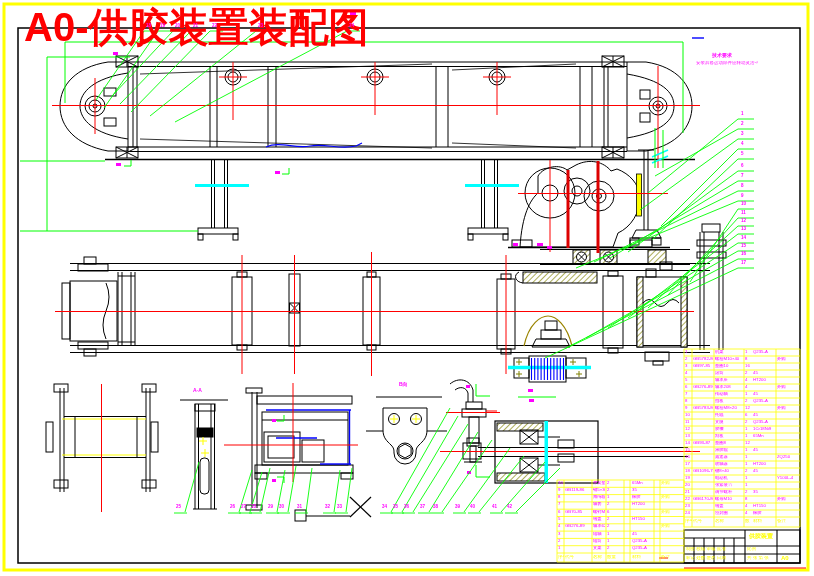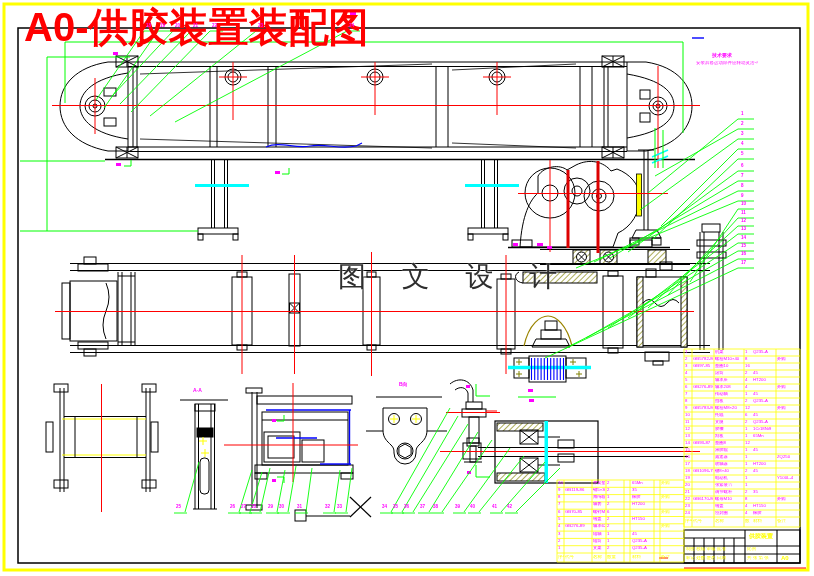--- a/index.html
+++ b/index.html
@@ -558,21 +558,20 @@
       <line x1="557" y1="523.8" x2="684" y2="523.8" stroke="#ffff00" stroke-width="0.8"></line>
       <line x1="557" y1="531.1" x2="684" y2="531.1" stroke="#ffff00" stroke-width="0.8"></line>
       <line x1="557" y1="538.4" x2="684" y2="538.4" stroke="#ffff00" stroke-width="0.8"></line>
       <line x1="557" y1="545.7" x2="684" y2="545.7" stroke="#ffff00" stroke-width="0.8"></line>
       <line x1="557" y1="553" x2="684" y2="553" stroke="#ffff00" stroke-width="0.8"></line>
       <line x1="557" y1="562" x2="684" y2="562" stroke="#ffff00" stroke-width="0.8"></line>
     </svg>
 
 <div id="textlayer">
   <div id="title" class="t">A0-供胶装置装配图</div>
-  <div id="watermark" class="t">图 文 设 计</div>
   <div class="t mag note" style="left:712px;top:53px;font-weight:bold;">技术要求</div>
   <div class="t mag" style="left:696px;top:61px;font-size:4.5px;width:62px;overflow:hidden;">安装后各运动部件应转动灵活-可靠</div>
   <div class="t mag lbl" style="left:193px;top:388px;">A-A</div>
   <div class="t mag lbl" style="left:399px;top:382px;">B向</div>
 
   <div class="t yel tb" style="left:746px;top:533px;width:30px;font-size:6px;text-align:center;font-weight:bold;">供胶装置</div>
   <div class="t yel tb" style="left:747px;top:547px;width:28px;font-size:4.5px;">比例</div>
   <div class="t yel tb" style="left:747px;top:556px;width:28px;font-size:4.5px;">共 张 第 张</div>
   <div class="t yel tb" style="left:781px;top:555px;width:18px;font-size:6px;font-weight:bold;">A0</div>
   <div class="t yel tb" style="left:686px;top:547px;width:57px;font-size:4.5px;">制图 校核 审核 批准</div>

